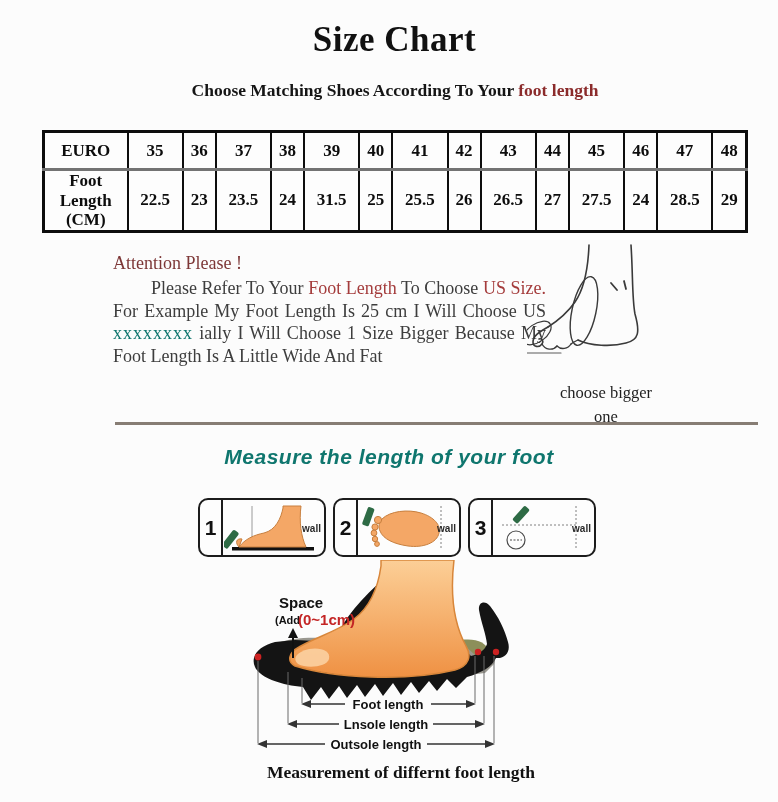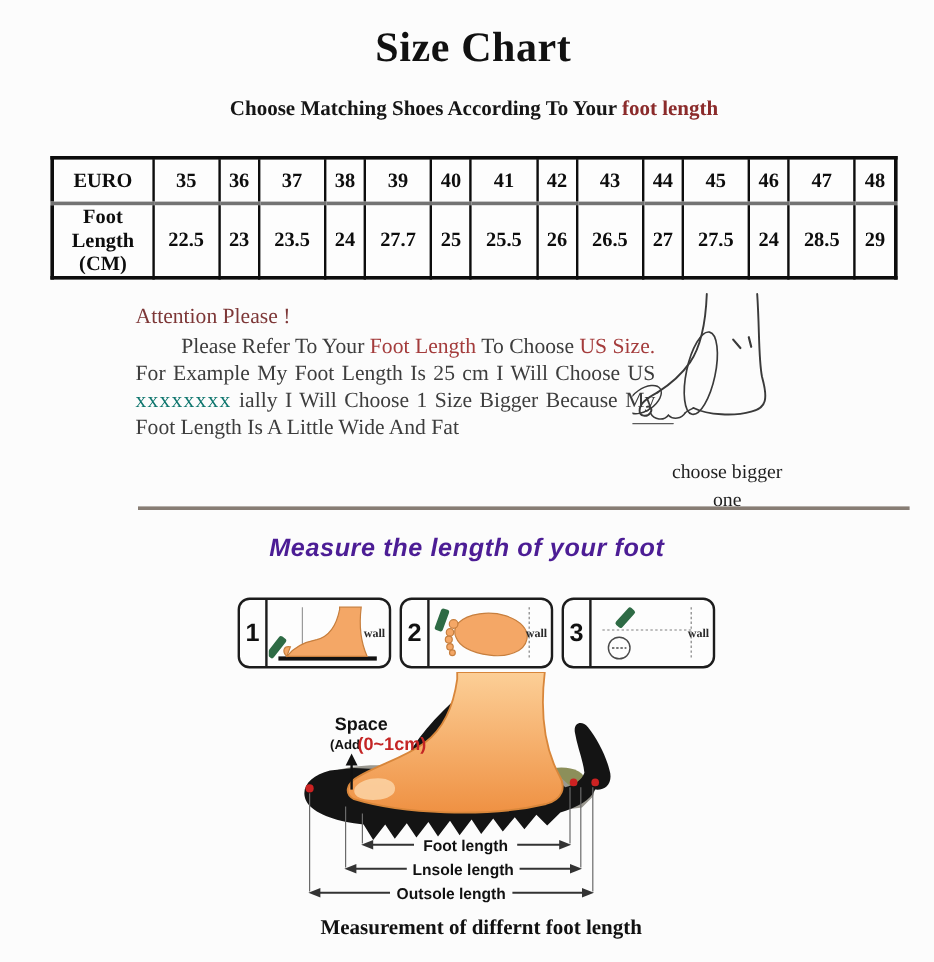--- a/index.html
+++ b/index.html
@@ -31,30 +31,30 @@
   .red-x { color:#0f766e; letter-spacing:1px; }
 
   .foot-art { position:absolute; left:527px; top:243px; }
   .choose-bigger { position:absolute; left:556px; top:381px; width:100px; text-align:center;
                    font-size:16.5px; color:#1f1f1f; line-height:1.45; }
   .divider { position:absolute; left:115px; top:422px; width:643px; height:3px;
              background:#877d74; }
 
   .measure-heading { position:absolute; top:445px; left:0; width:100%; text-align:center;
                      font-family:"Liberation Sans", sans-serif; font-style:italic; font-weight:bold;
-                     font-size:21px; color:#4c1d95; letter-spacing:0.5px; }
+                     font-size:21px; color:#0f766e; letter-spacing:0.5px; }
 
   .panels { position:absolute; left:198px; top:498px; display:flex; gap:7px; }
   .panel { position:relative; width:128px; height:59px; border:2.5px solid #1c1c1c;
            border-radius:10px; background:#fdfdfd; }
   .panel .num { position:absolute; left:0; top:0; width:23px; height:100%;
                 border-right:2px solid #1c1c1c; display:flex; align-items:center; justify-content:center;
                 font-family:"Liberation Sans", sans-serif; font-weight:bold; font-size:21px; color:#111; }
   .panel .wall { position:absolute; right:3px; top:50%; transform:translateY(-50%);
-                 font-family:Liberation Serif, serif; font-weight:bold; font-size:10px; color:#2a2a2a; }
+                 font-family:Liberation Sans, sans-serif; font-weight:bold; font-size:10px; color:#2a2a2a; }
   .panel svg.pc { position:absolute; left:24px; top:2px; }
 
   .bottom-diagram { position:absolute; left:235px; top:560px; }
   .caption { position:absolute; top:762px; left:0; width:100%; text-align:center;
              font-size:17.5px; font-weight:bold; color:#111;padding-left:24px; }
 
   .sv-sans { font-family:"Liberation Sans", sans-serif; font-weight:bold; }
 </style>
 </head>
 <body>
@@ -83,21 +83,21 @@
       <td>46</td>
       <td>47</td>
       <td>48</td>
     </tr>
     <tr class="r2">
       <td class="rowhead rowhead2">Foot Length (CM)</td>
       <td>22.5</td>
       <td>23</td>
       <td>23.5</td>
       <td>24</td>
-      <td>27.7</td>
+      <td>31.5</td>
       <td>25</td>
       <td>25.5</td>
       <td>26</td>
       <td>26.5</td>
       <td>27</td>
       <td>27.5</td>
       <td>24</td>
       <td>28.5</td>
       <td>29</td>
     </tr>

